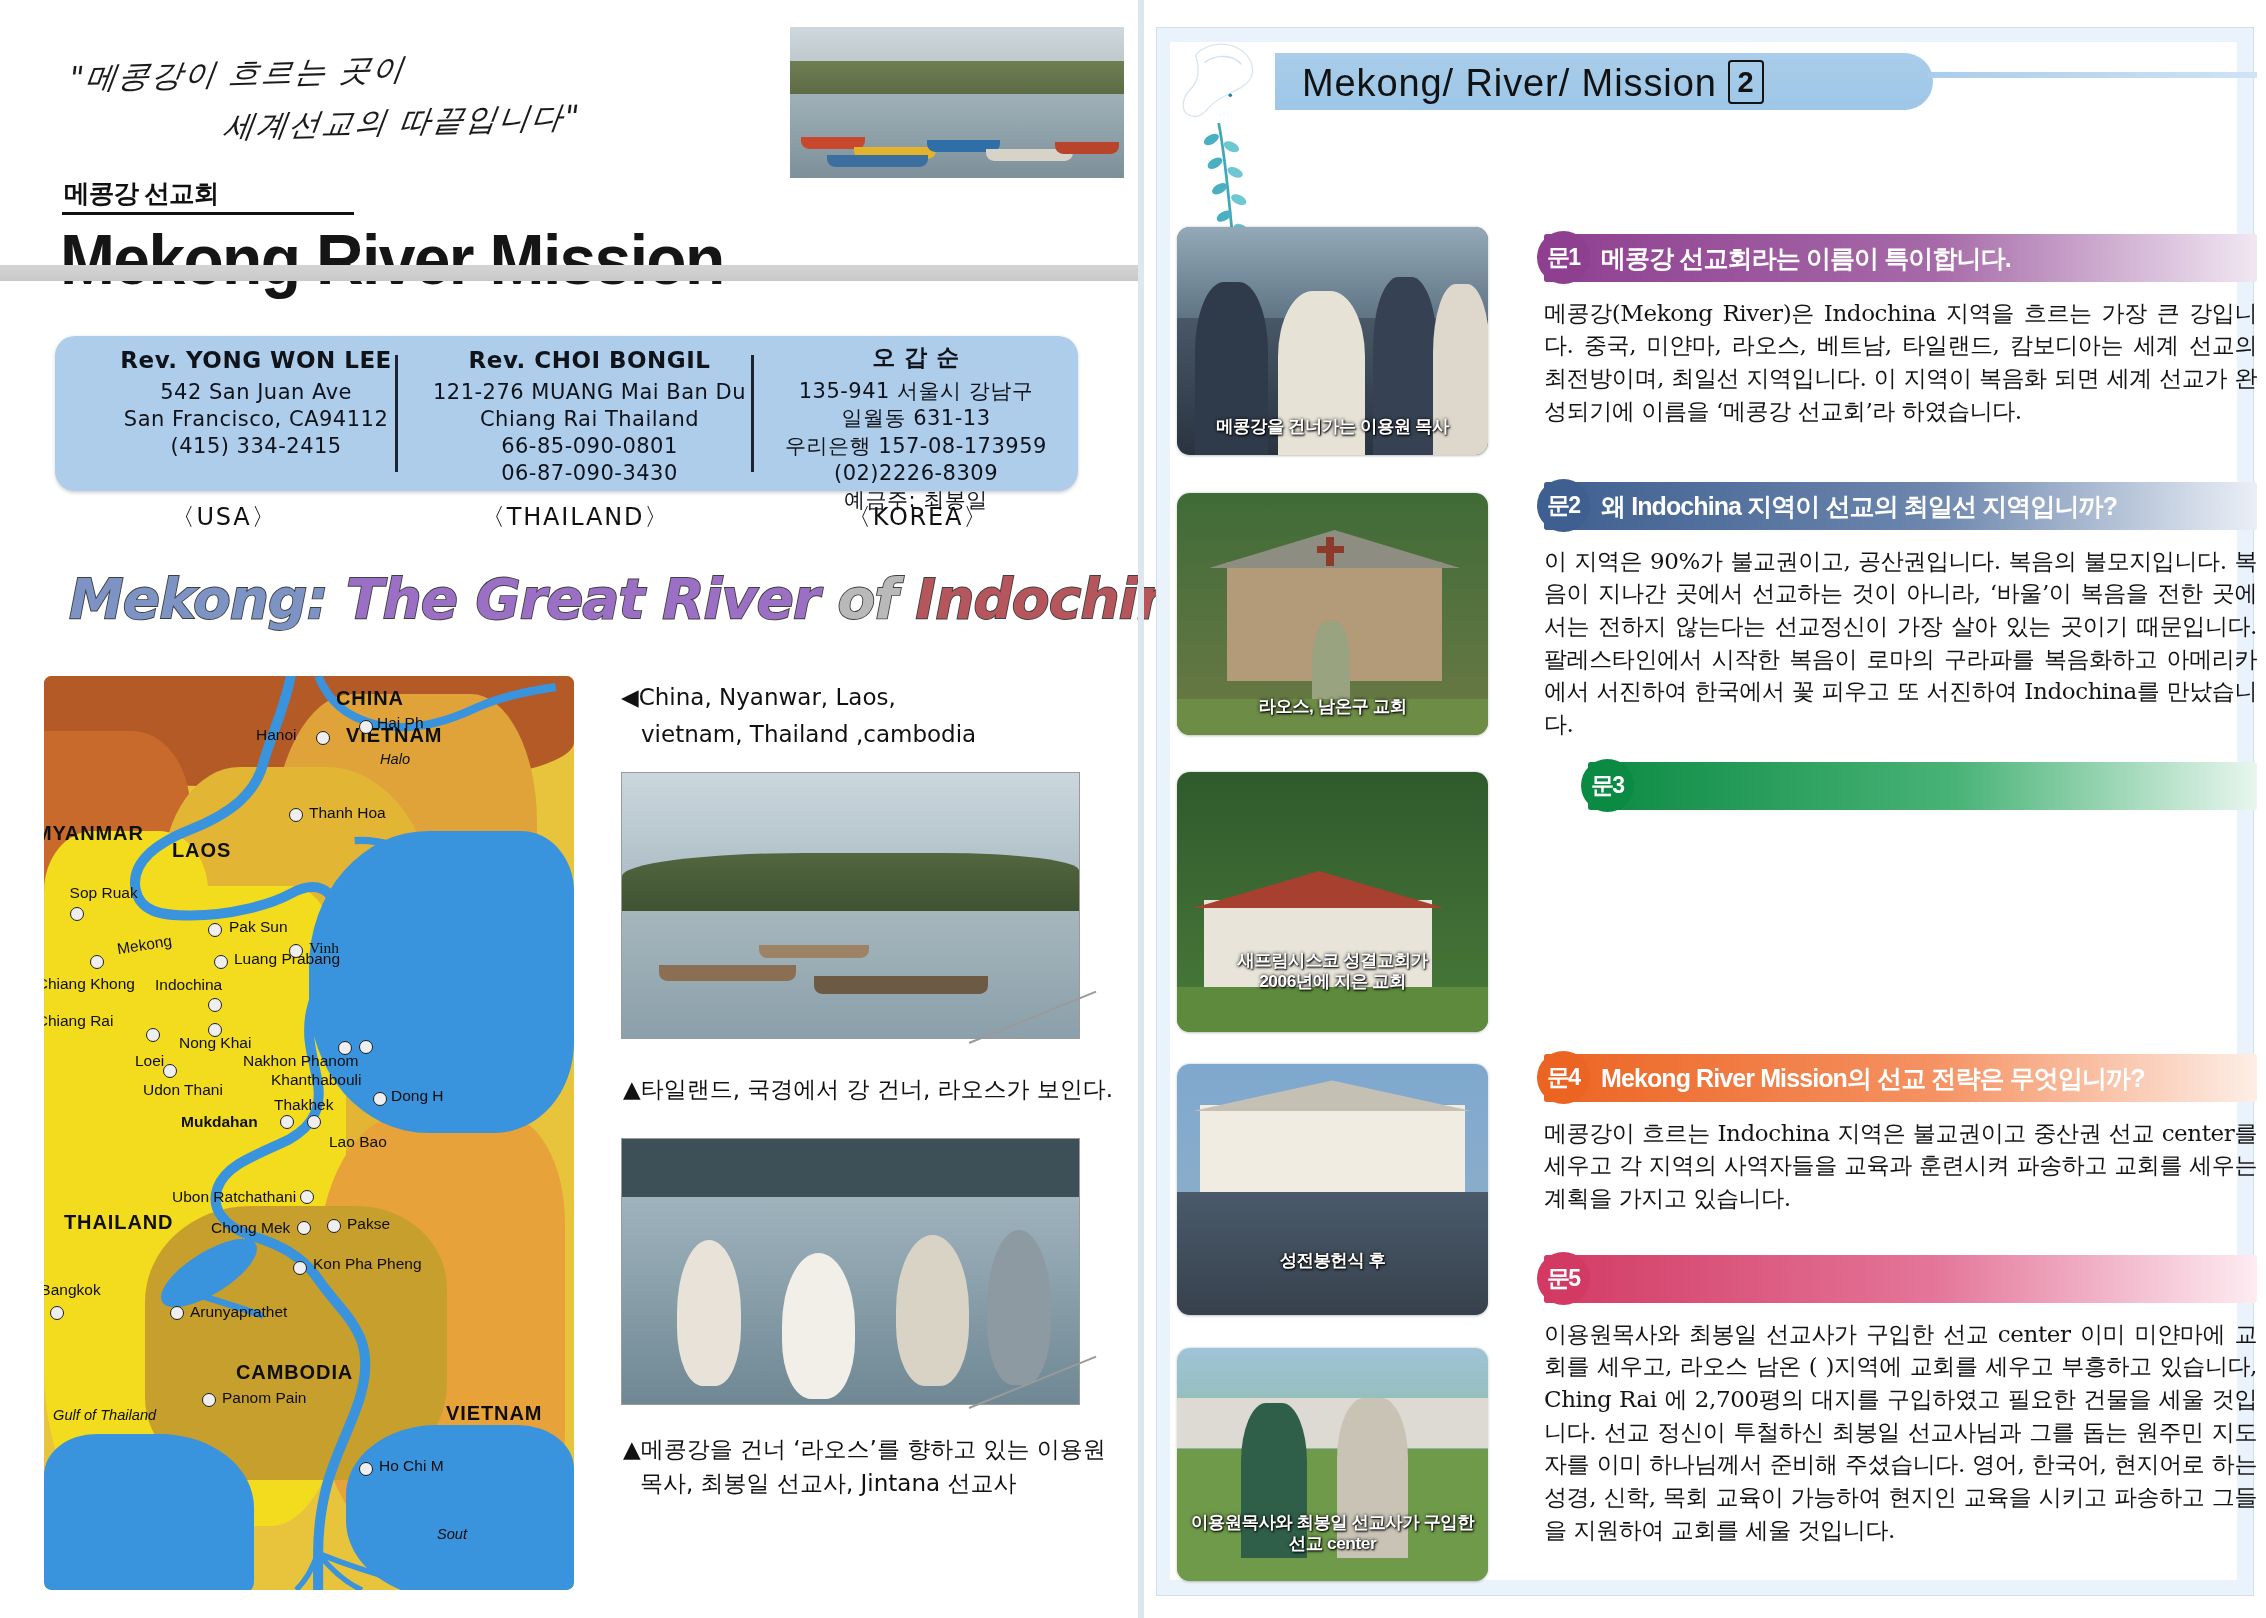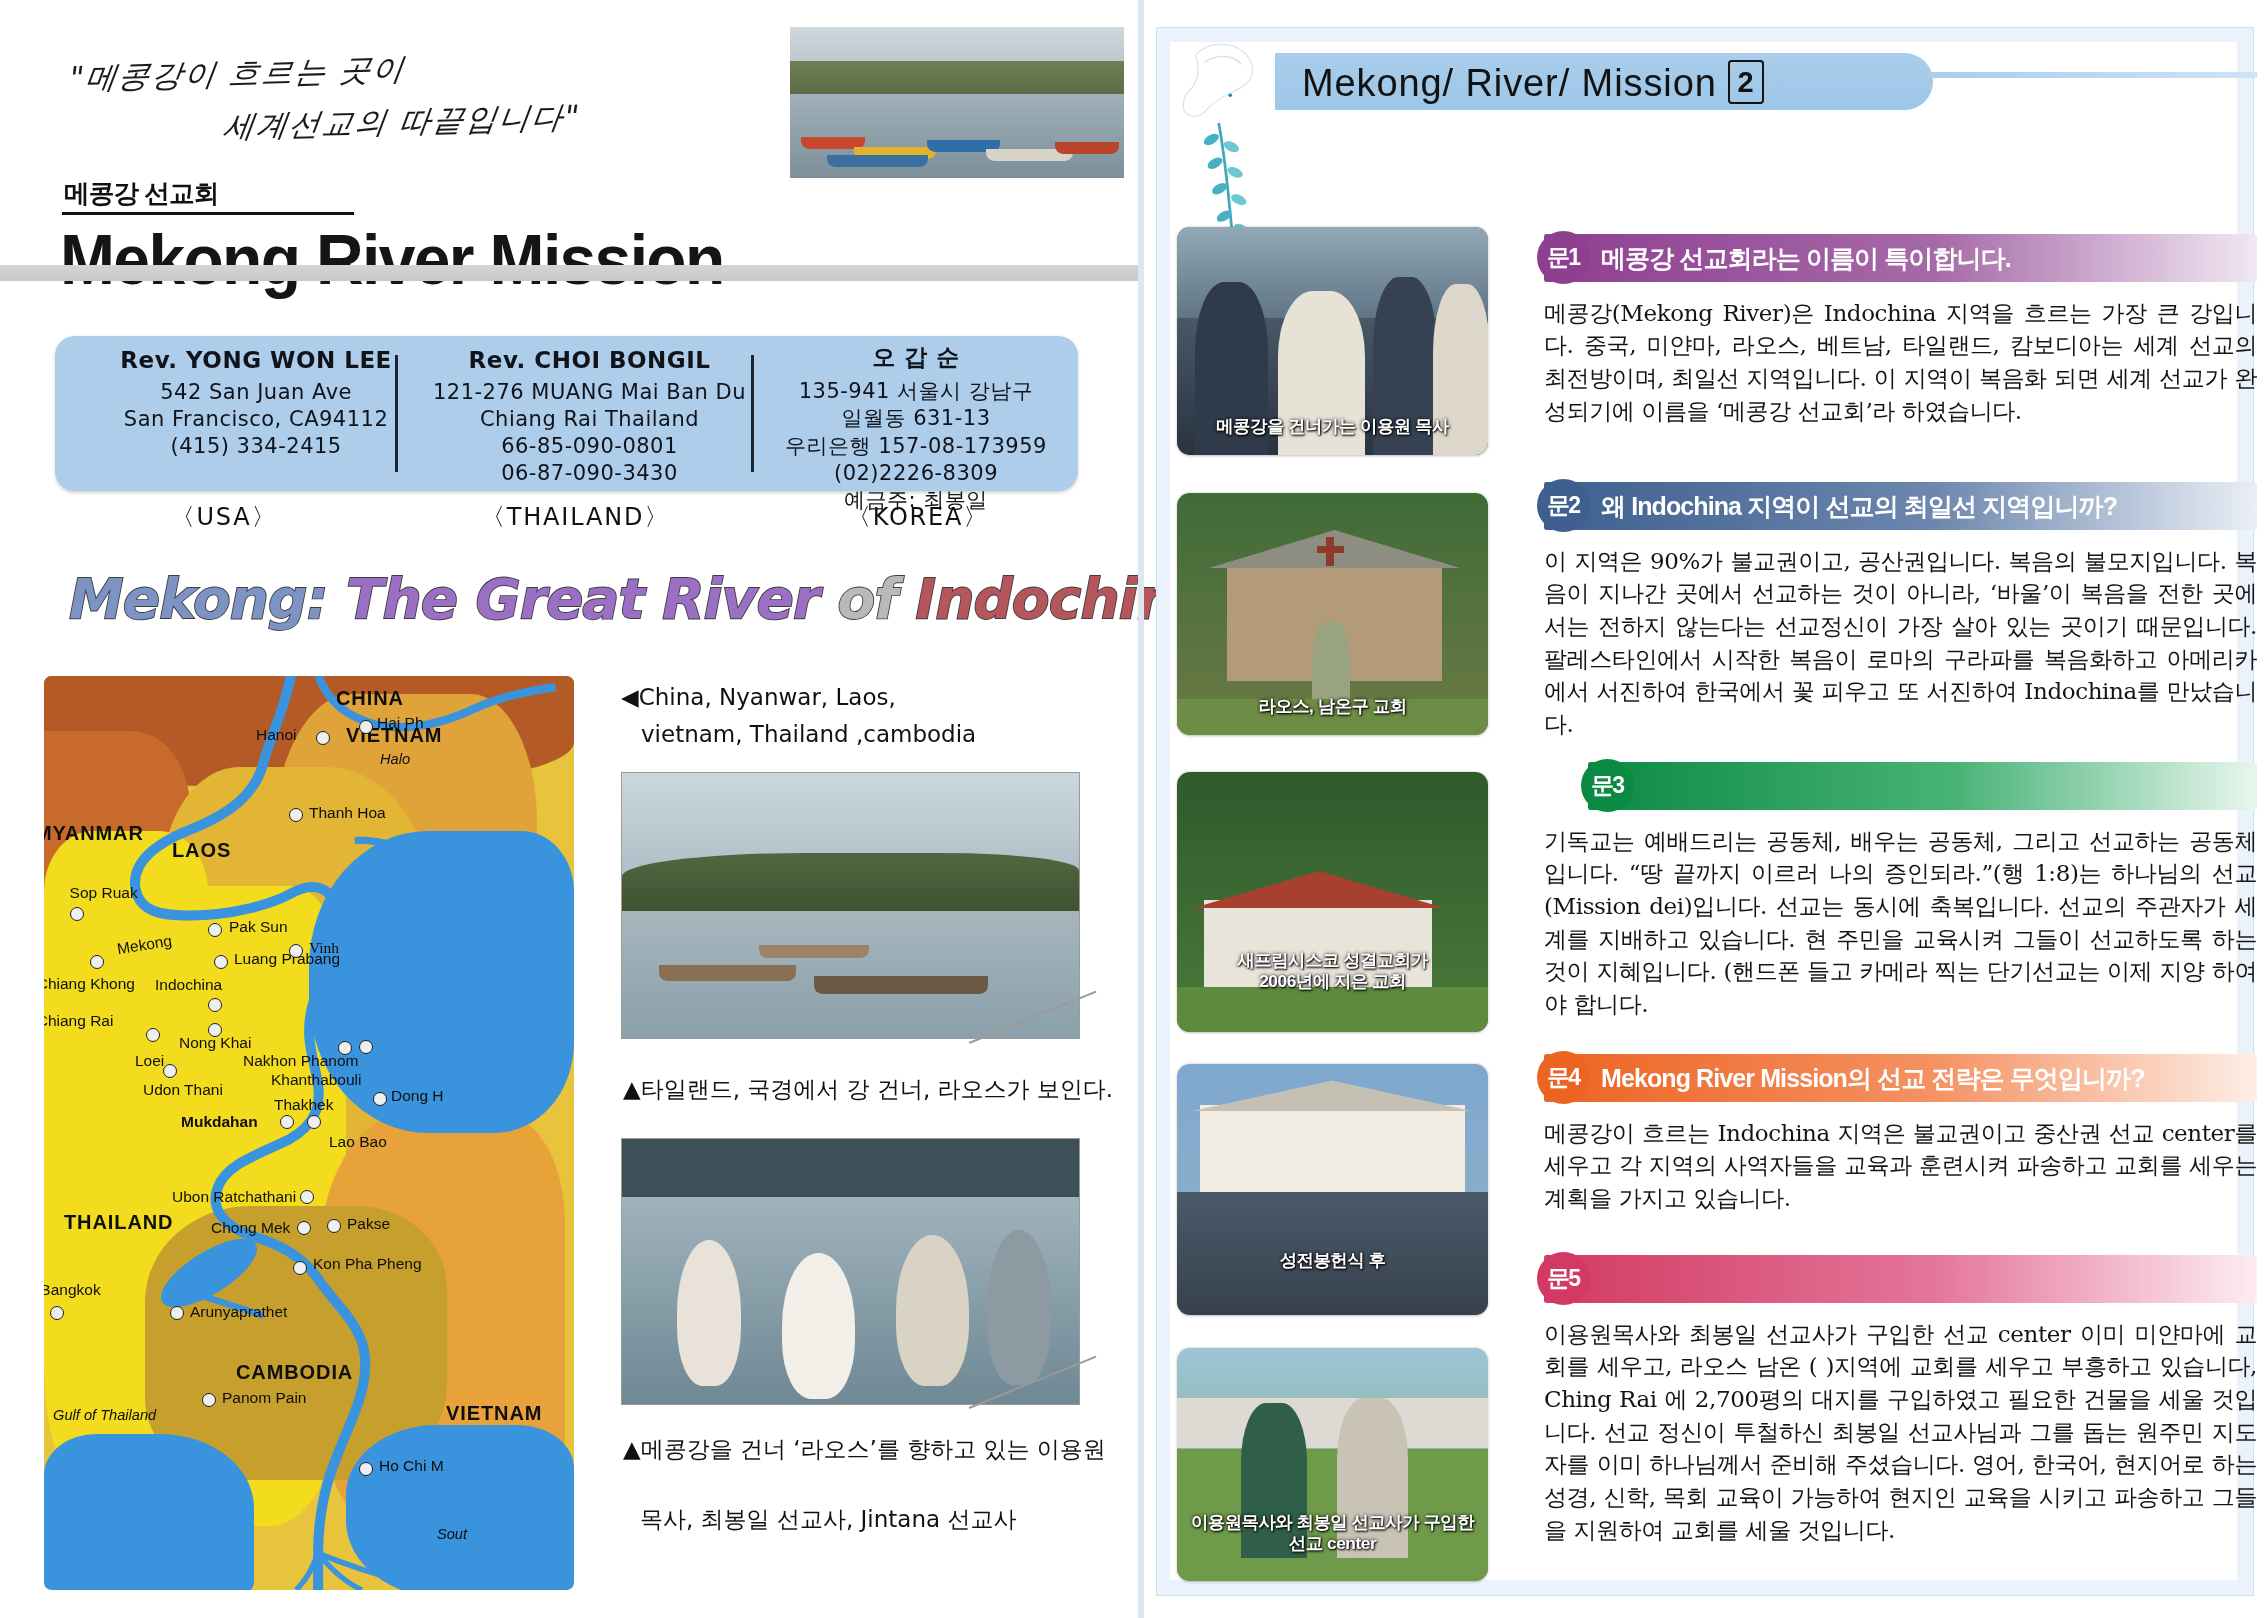--- a/index.html
+++ b/index.html
@@ -331,21 +331,21 @@
   <div id="photo-b">
     <div class="pb-top"></div>
     <div class="pb-body"></div>
     <div class="person" style="left:55px;top:101px;width:64px;height:146px;background:#e8e2d8;"></div>
     <div class="person" style="left:160px;top:114px;width:73px;height:146px;background:#f2efe9;"></div>
     <div class="person" style="left:274px;top:96px;width:73px;height:151px;background:#d9d3c6;"></div>
     <div class="person" style="left:365px;top:91px;width:64px;height:155px;background:#8d9aa2;"></div>
   </div>
   <div class="pointer-line" style="left:969px;top:1407px;width:137px;transform:rotate(-22deg);"></div>
   <div class="cap-line" style="left:623px;top:1435px;">▲메콩강을 건너 ‘라오스’를 향하고 있는 이용원</div>
-  <div class="cap-line" style="left:640px;top:1469px;margin-top:36px;">목사,  최봉일 선교사, Jintana 선교사</div>
+  <div class="cap-line" style="left:640px;top:1469px;">목사,  최봉일 선교사, Jintana 선교사</div>
 </div>
 
 <div id="divider-v"></div>
 
 <div id="rp-lblue"></div>
 <div id="rp-white"></div>
 
 <div id="banner"></div>
 <div id="banner-tail"></div>
 <div id="banner-text">
@@ -436,23 +436,20 @@
   </div>
   <div class="atext">
       <p>이 지역은 90%가 불교권이고, 공산권입니다. 복음의 불모지입니다. 복음이 지나간 곳에서 선교하는 것이 아니라, ‘바울’이 복음을 전한 곳에서는 전하지 않는다는 선교정신이 가장 살아 있는 곳이기 때문입니다. 팔레스타인에서 시작한 복음이 로마의 구라파를 복음화하고 아메리카에서 서진하여 한국에서 꽃 피우고 또 서진하여 Indochina를 만났습니다.</p>
     </div>
 </div>
 
 <div class="qa" style="top:762px;">
   <div class="qbar" style="background:linear-gradient(to right,#0b8a43 0%,#49b377 55%,#e8f6ee 100%);margin-left:44px;">
     <div class="qbadge" style="background:#0b8a43;">문3</div>
   </div>
-  <div class="atext">
-      <p>기독교는 예배드리는 공동체, 배우는 공동체, 그리고 선교하는 공동체입니다. “땅 끝까지 이르러 나의 증인되라.”(행 1:8)는 하나님의 선교(Mission dei)입니다. 선교는 동시에 축복입니다. 선교의 주관자가 세계를 지배하고 있습니다. 현 주민을 교육시켜 그들이 선교하도록 하는 것이 지혜입니다. (핸드폰 들고 카메라 찍는 단기선교는 이제 지양 하여야 합니다.</p>
-    </div>
 </div>
 
 <div class="qa" style="top:1054px;">
   <div class="qbar" style="background:linear-gradient(to right,#ec6422 0%,#f59263 55%,#fdeee6 100%);">
     <div class="qbadge" style="background:#ec6422;">문4</div>
     <div class="qtext">Mekong River Mission의 선교 전략은 무엇입니까?</div>
   </div>
   <div class="atext">
       <p>메콩강이 흐르는 Indochina 지역은 불교권이고 중산권 선교 center를 세우고 각 지역의 사역자들을 교육과 훈련시켜 파송하고 교회를 세우는 계획을 가지고 있습니다.</p>
     </div>

